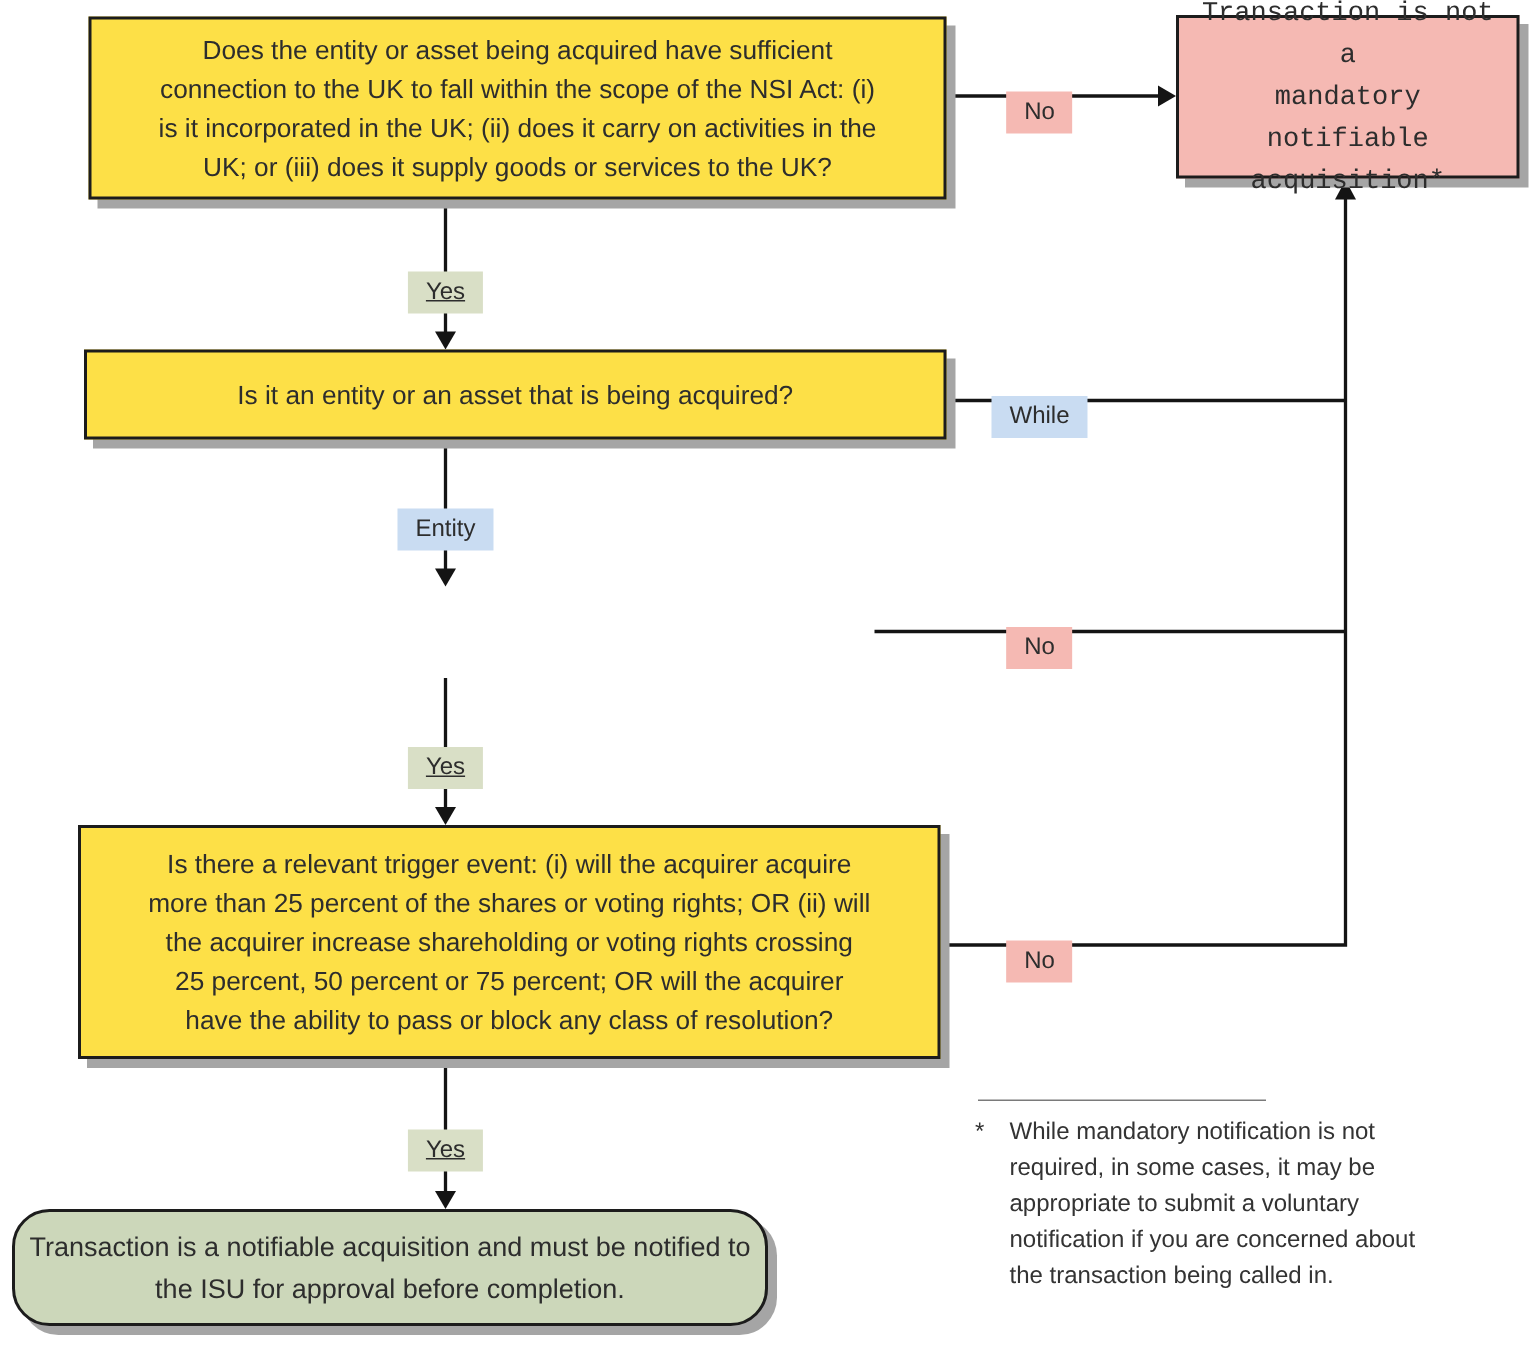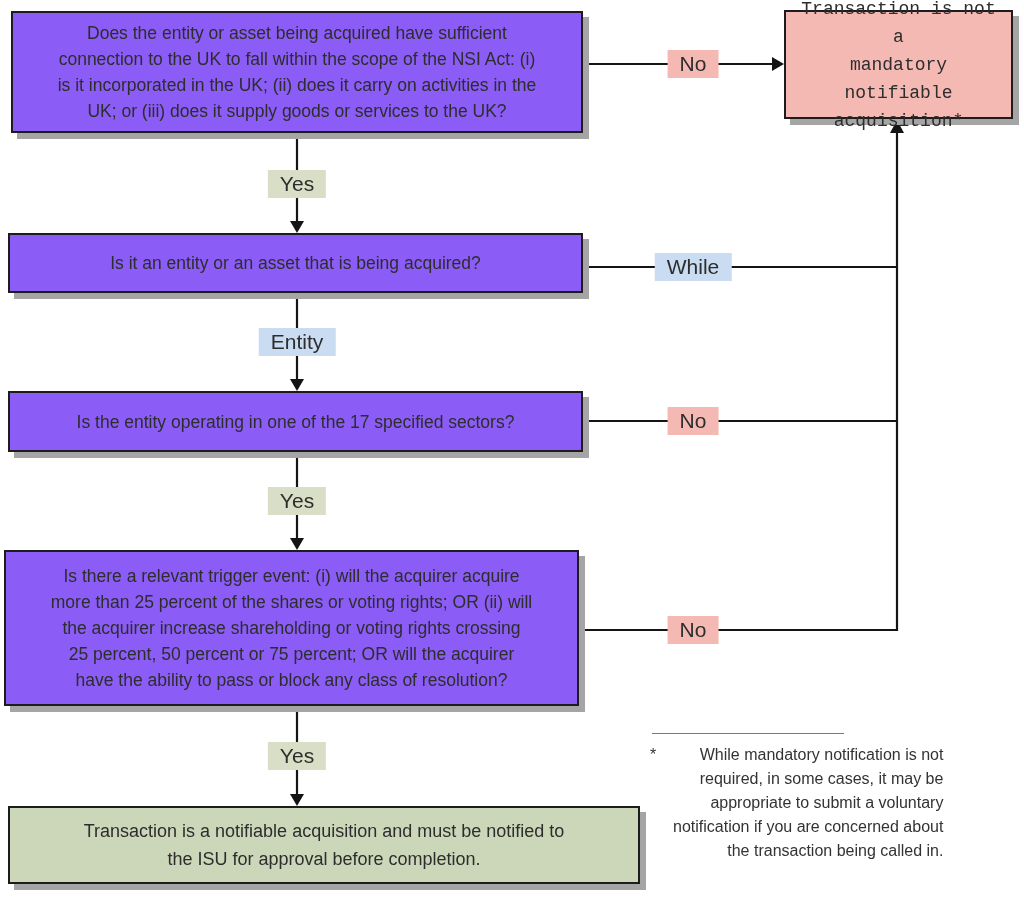--- a/index.html
+++ b/index.html
@@ -35,41 +35,42 @@
     justify-content: center;
     text-align: center;
     white-space: pre-line;
     border: 2.5px solid var(--border, #1c1c1c);
     box-shadow: 6px 6px 0 var(--shadow, #a5a5a5);
     font-size: 17.5px;
     line-height: 26px;
     color: var(--text, #2d2d2d);
     padding: 4px 8px;
   }
-  .node.question { background: #8b5cf6; }
+  .node.question { background: #fde047; margin-left: 48px; }
   .node.outcome-red  { background: var(--pink, #f5b9b3); font-size: 18px; line-height: 28px; }
   .node.outcome-green{ background: var(--green-box, #ccd7ba); font-size: 18px; line-height: 28px; }
 
   #q1 { left: 11px;  top: 11px;  width: 572px; height: 122px; }
   #q2 { left: 8px;   top: 233px; width: 575px; height: 60px;  }
   #q3 { left: 8px;   top: 391px; width: 575px; height: 61px;  }
   #q4 { left: 4px;   top: 550px; width: 575px; height: 156px; }
   #redbox   { left: 784px; top: 10px;  width: 229px; height: 109px; font-family: Liberation Mono, monospace; }
-  #greenbox { left: 8px;   top: 806px; width: 632px; height: 78px;  }
+  #greenbox { left: 8px;   top: 806px; width: 504px; height: 78px; border-radius: 25px;  }
 
   .badge {
     position: absolute;
     transform: translate(-50%, -50%);
     padding: 2px 12px;
-    font-size: 21px;
+    font-size: 16px;
     line-height: 24px;
     color: var(--text, #2d2d2d);
     white-space: nowrap;
+    margin-top: 11px;
   }
-  .badge.green { background: var(--green-badge, #d9dfc6); }
+  .badge.green { background: var(--green-badge, #d9dfc6); text-decoration: underline; }
   .badge.blue  { background: var(--blue, #c9dcf2); }
   .badge.pink  { background: var(--pink, #f5b9b3); }
 
   #yes1   { left: 297px; top: 184px; }
   #entity { left: 297px; top: 342px; }
   #yes2   { left: 297px; top: 501px; }
   #yes3   { left: 297px; top: 756px; }
   #no1    { left: 693px; top: 64px;  }
   #asset  { left: 693px; top: 267px; }
   #no2    { left: 693px; top: 421px; }
@@ -85,21 +86,21 @@
     position: absolute;
     left: 650px; top: 743px;
     width: 352px;
     display: flex;
     gap: 11px;
     font-size: 16px;
     line-height: 24px;
     color: #333333;
   }
   .fn-marker { flex: 0 0 12px; text-align: left; }
-  .fn-text { white-space: pre-line; text-align: right; }
+  .fn-text { white-space: pre-line; }
 </style>
 </head>
 <body>
 
 <div class="canvas" style="--pink: #f5b9b3; --green-badge: #d9dfc6; --green-box: #ccd7ba; --blue: #c9dcf2; --border: #1c1c1c; --line: #141414; --shadow: #a5a5a5; --text: #2d2d2d;">
 
   <svg class="wires" viewBox="0 0 1024 900" aria-hidden="true">
 
     <line x1="297" y1="133" x2="297" y2="222"></line>
     <polygon points="290,221 304,221 297,233"></polygon>
@@ -122,21 +123,20 @@
     <polygon points="890,133 904,133 897,120"></polygon>
   </svg>
 
   <div class="node question" id="q1">Does the entity or asset being acquired have sufficient
 connection to the UK to fall within the scope of the NSI Act: (i)
 is it incorporated in the UK; (ii) does it carry on activities in the
 UK; or (iii) does it supply goods or services to the UK?</div>
 
   <div class="node question" id="q2">Is it an entity or an asset that is being acquired?</div>
 
-  <div class="node question" id="q3">Is the entity operating in one of the 17 specified sectors?</div>
 
   <div class="node question" id="q4">Is there a relevant trigger event: (i) will the acquirer acquire
 more than 25 percent of the shares or voting rights; OR (ii) will
 the acquirer increase shareholding or voting rights crossing
 25 percent, 50 percent or 75 percent; OR will the acquirer
 have the ability to pass or block any class of resolution?</div>
 
   <div class="node outcome-red" id="redbox">Transaction is not a
 mandatory notifiable
 acquisition*</div>

